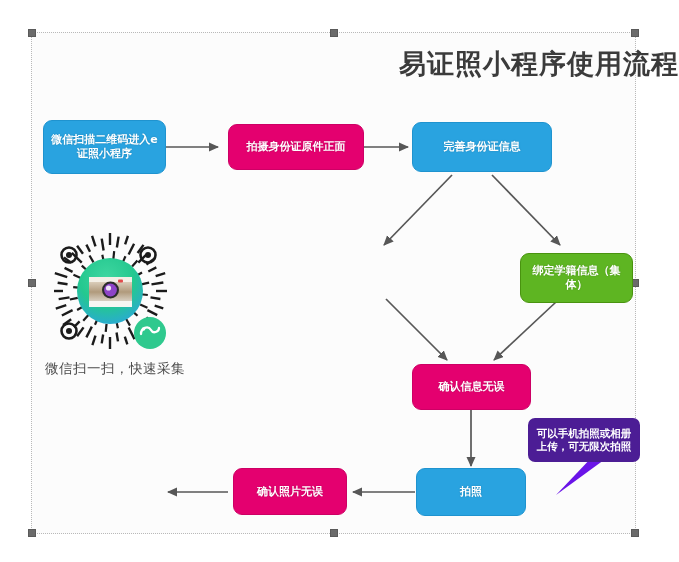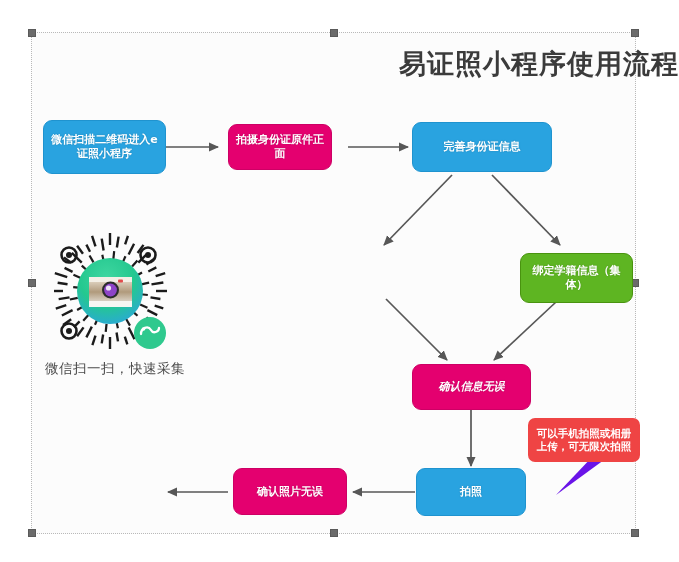--- a/index.html
+++ b/index.html
@@ -98,21 +98,21 @@
     border: 1px solid #49930f;
   }
 
   
   #callout-photo-tip {
     position: absolute;
     left: 528px;
     top: 418px;
     width: 112px;
     height: 44px;
-    background: #ef4444;
+    background: #4c1d95;
     border-radius: 7px;
     color: #ffffff;
     font-size: 10.5px;
     font-weight: bold;
     line-height: 1.25;
     text-align: center;
     display: flex;
     align-items: center;
     justify-content: center;
     padding: 2px 4px;
@@ -192,34 +192,34 @@
   </svg>
 
   <svg id="callout-tail" width="60" height="42" viewBox="0 0 60 42" xmlns="http://www.w3.org/2000/svg">
     <path d="M38,0 L52,2 L0,40 Z" fill="#6a14e8"></path>
   </svg>
 
   <div class="node node-blue" style="left:43px; top:120px; width:123px; height:54px;">
     <span>微信扫描二维码进入e证照小程序</span>
   </div>
 
-  <div class="node node-pink" style="left:228px; top:124px; width:104px; height:46px;">
+  <div class="node node-pink" style="left:228px; top:124px; width:136px; height:46px;">
     <span>拍摄身份证原件正面</span>
   </div>
 
   <div class="node node-blue" style="left:412px; top:122px; width:140px; height:50px;">
     <span>完善身份证信息</span>
   </div>
 
 
   <div class="node node-green" style="left:520px; top:253px; width:113px; height:50px;">
     <span>绑定学籍信息（集体）</span>
   </div>
 
-  <div class="node node-pink" style="left:412px; top:364px; width:119px; height:46px;font-style:italic;">
+  <div class="node node-pink" style="left:412px; top:364px; width:119px; height:46px;">
     <span>确认信息无误</span>
   </div>
 
   <div class="node node-blue" style="left:416px; top:468px; width:110px; height:48px;">
     <span>拍照</span>
   </div>
 
   <div class="node node-pink" style="left:233px; top:468px; width:114px; height:47px;">
     <span>确认照片无误</span>
   </div>

